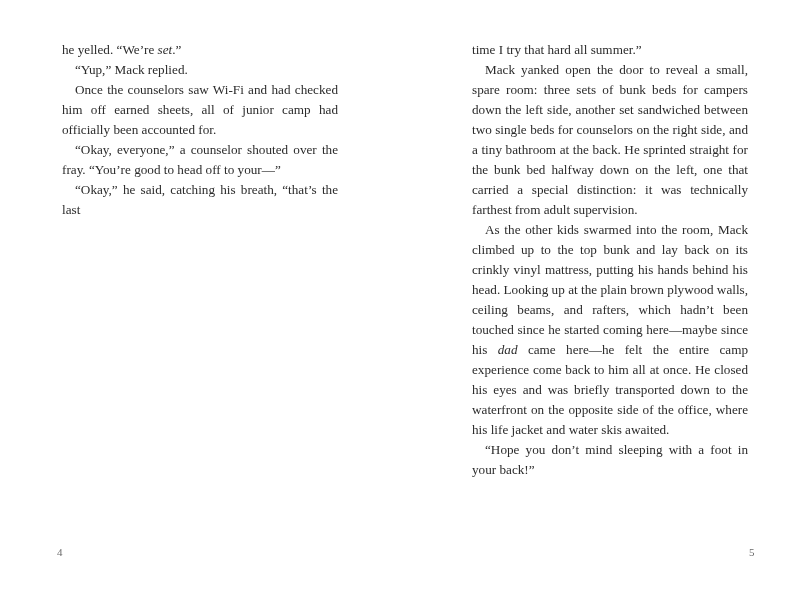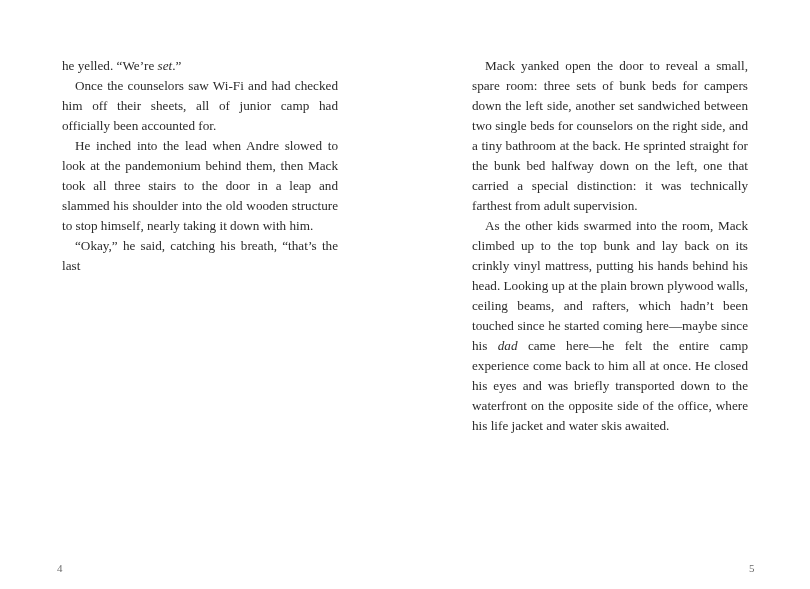--- a/index.html
+++ b/index.html
@@ -1,18 +1,18 @@
 <!DOCTYPE html>
 <html><head>
   <meta charset="utf-8">
   <style>
     html, body { margin: 0; padding: 0; background: #ffffff; }
     body { width: 810px; height: 589px; position: relative; overflow: hidden; }
     .spread { position: absolute; left: 0; top: 0; width: 810px; height: 589px; }
-    .page { position: absolute; top: 16px; height: 548px; }
+    .page { position: absolute; top: 0; height: 548px; }
     .page-left { left: 0; width: 405px; }
     .page-right { left: 405px; width: 405px; }
     .text-block {
       position: absolute;
       top: 40px;
       width: 276px;
       font-family: "Liberation Serif", "DejaVu Serif", serif;
       font-size: 13.2px;
       line-height: 20px;
       color: #2b2b2b;
@@ -35,28 +35,31 @@
     em { font-style: italic; }
   </style>
 </head>
 <body>
 
 <div class="spread">
 
   <div class="page page-left">
     <div class="text-block">
       <p class="cont"><span>he yelled. “We’re </span><em>set</em><span>.”</span></p>
-      <p>Once the counselors saw Wi-Fi and had checked him off their sheets, all of junior camp had officially been accounted for.</p>
-      <p>He inched into the lead when Andre slowed to look at the pandemonium behind them, then Mack took all three stairs to the door in a leap and slammed his shoulder into the old wooden structure to stop himself, nearly taking it down with him.</p>
+      <p>“Yup,” Mack replied.</p>
+      <p>Once the counselors saw Wi-Fi and had checked him off earned sheets, all of junior camp had officially been accounted for.</p>
+      <p>“Okay, everyone,” a counselor shouted over the fray. “You’re good to head off to your—”</p>
       <p class="last-line-just">“Okay,” he said, catching his breath, “that’s the last</p>
     </div>
     <div class="folio">4</div>
   </div>
 
   <div class="page page-right">
     <div class="text-block">
+      <p class="cont">time I try that hard all summer.”</p>
       <p>Mack yanked open the door to reveal a small, spare room: three sets of bunk beds for campers down the left side, another set sandwiched between two single beds for counselors on the right side, and a tiny bathroom at the back. He sprinted straight for the bunk bed halfway down on the left, one that carried a special distinction: it was technically farthest from adult supervision.</p>
       <p><span>As the other kids swarmed into the room, Mack climbed up to the top bunk and lay back on its crinkly vinyl mattress, putting his hands behind his head. Looking up at the plain brown plywood walls, ceiling beams, and rafters, which hadn’t been touched since he started coming here—maybe since his </span><em>dad</em><span> came here—he felt the entire camp experience come back to him all at once. He closed his eyes and was briefly transported down to the waterfront on the opposite side of the office, where his life jacket and water skis awaited.</span></p>
+      <p>“Hope you don’t mind sleeping with a foot in your back!”</p>
     </div>
     <div class="folio">5</div>
   </div>
 
 </div>
 
 </body></html>

